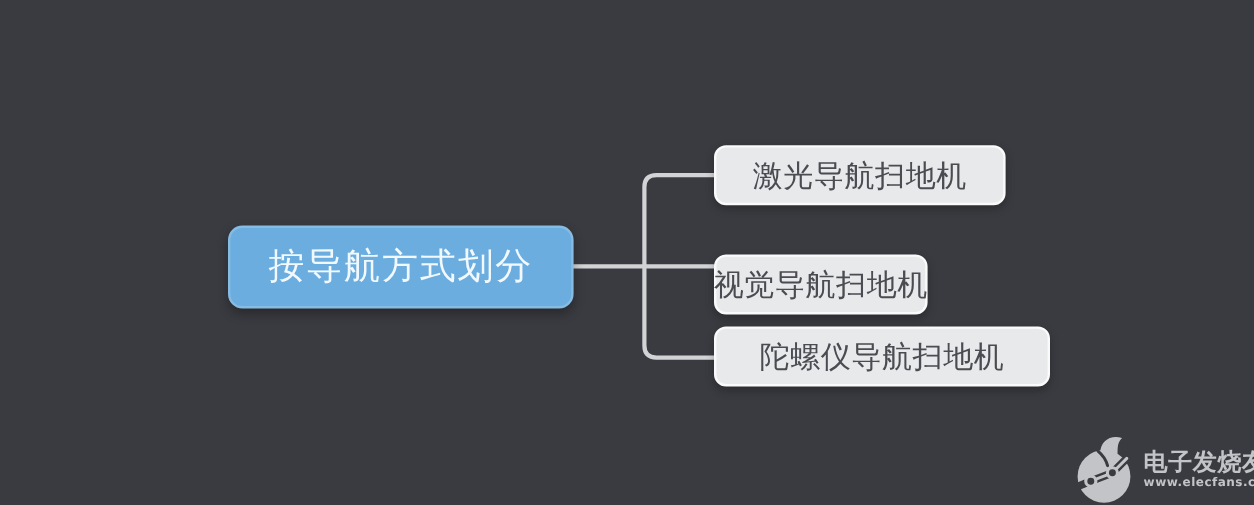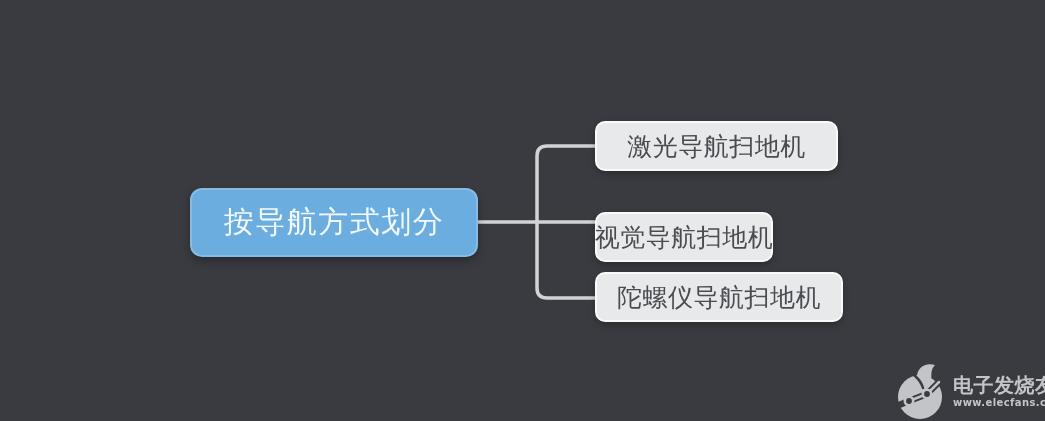--- a/index.html
+++ b/index.html
@@ -62,21 +62,21 @@
     border: 2.5px solid var(--child-border);
     border-radius: 10px;
     color: var(--child-text);
     font-size: 25px;
     font-weight: 400;
     letter-spacing: 0.5px;
     box-shadow: 0 3px 7px rgba(0,0,0,0.25);
   }
   .child-1 { top: 121px; width: 243px; }
   .child-2 { top: 196px; width: 178px; margin-top: 16px; }
-  .child-3 { top: 272px; width: 248px; }
+  .child-3 { top: 272px; width: 280px; }
 
   .watermark {
     position: absolute;
     left: 896px; top: 363px;
     display: flex;
     align-items: center;
     gap: 5px;
     color: var(--watermark);
   }
   .watermark-text { display: flex; flex-direction: column; line-height: 1; }

